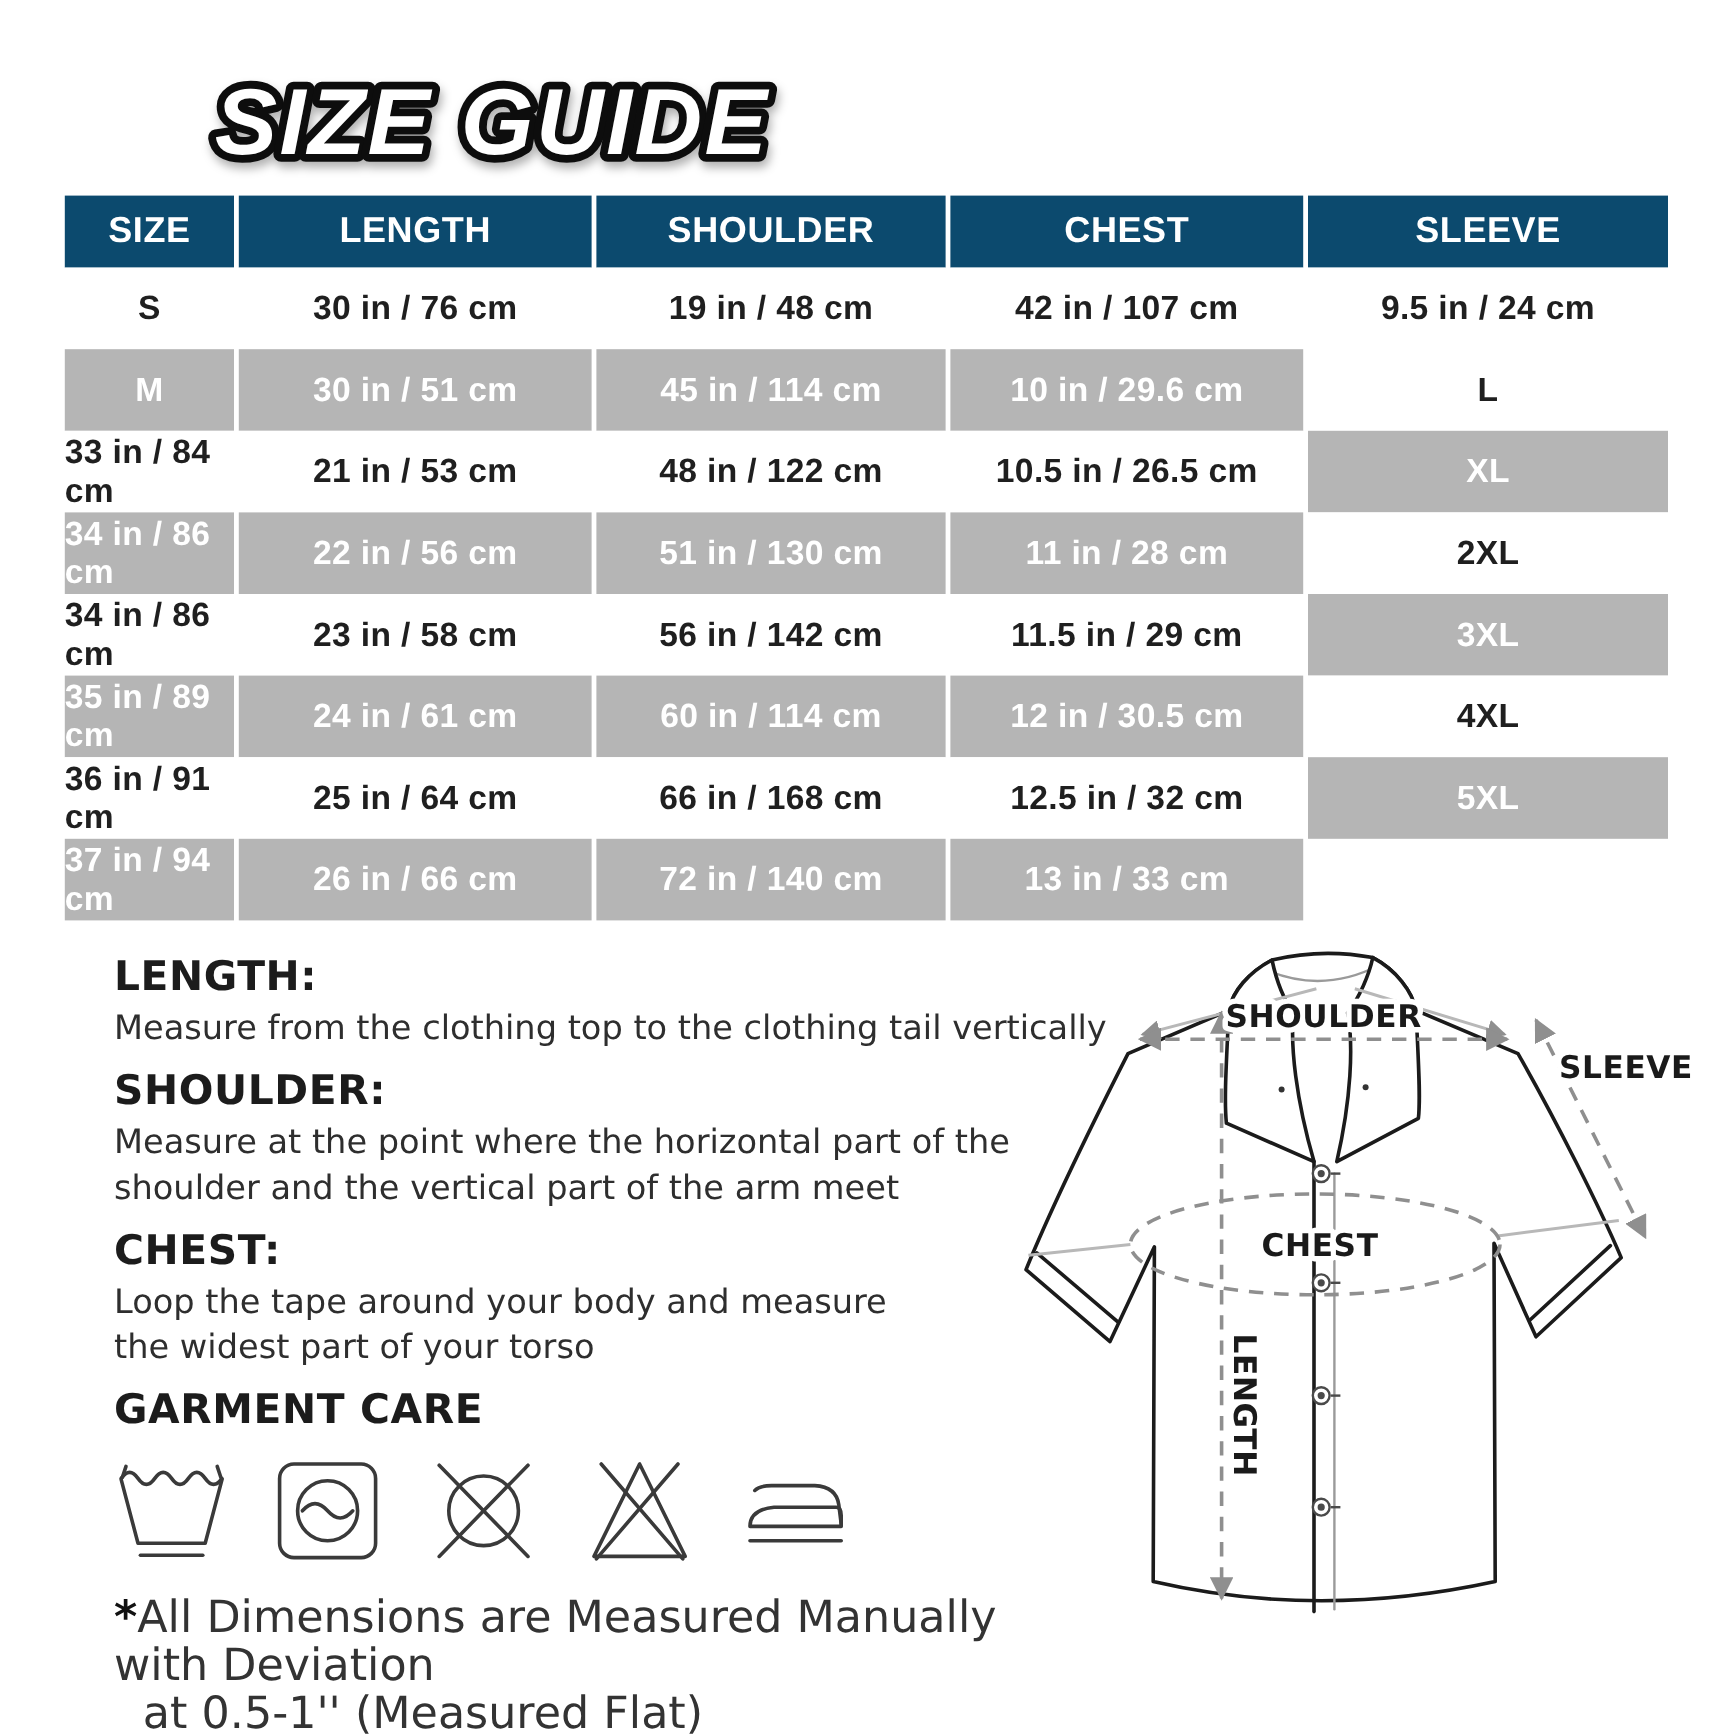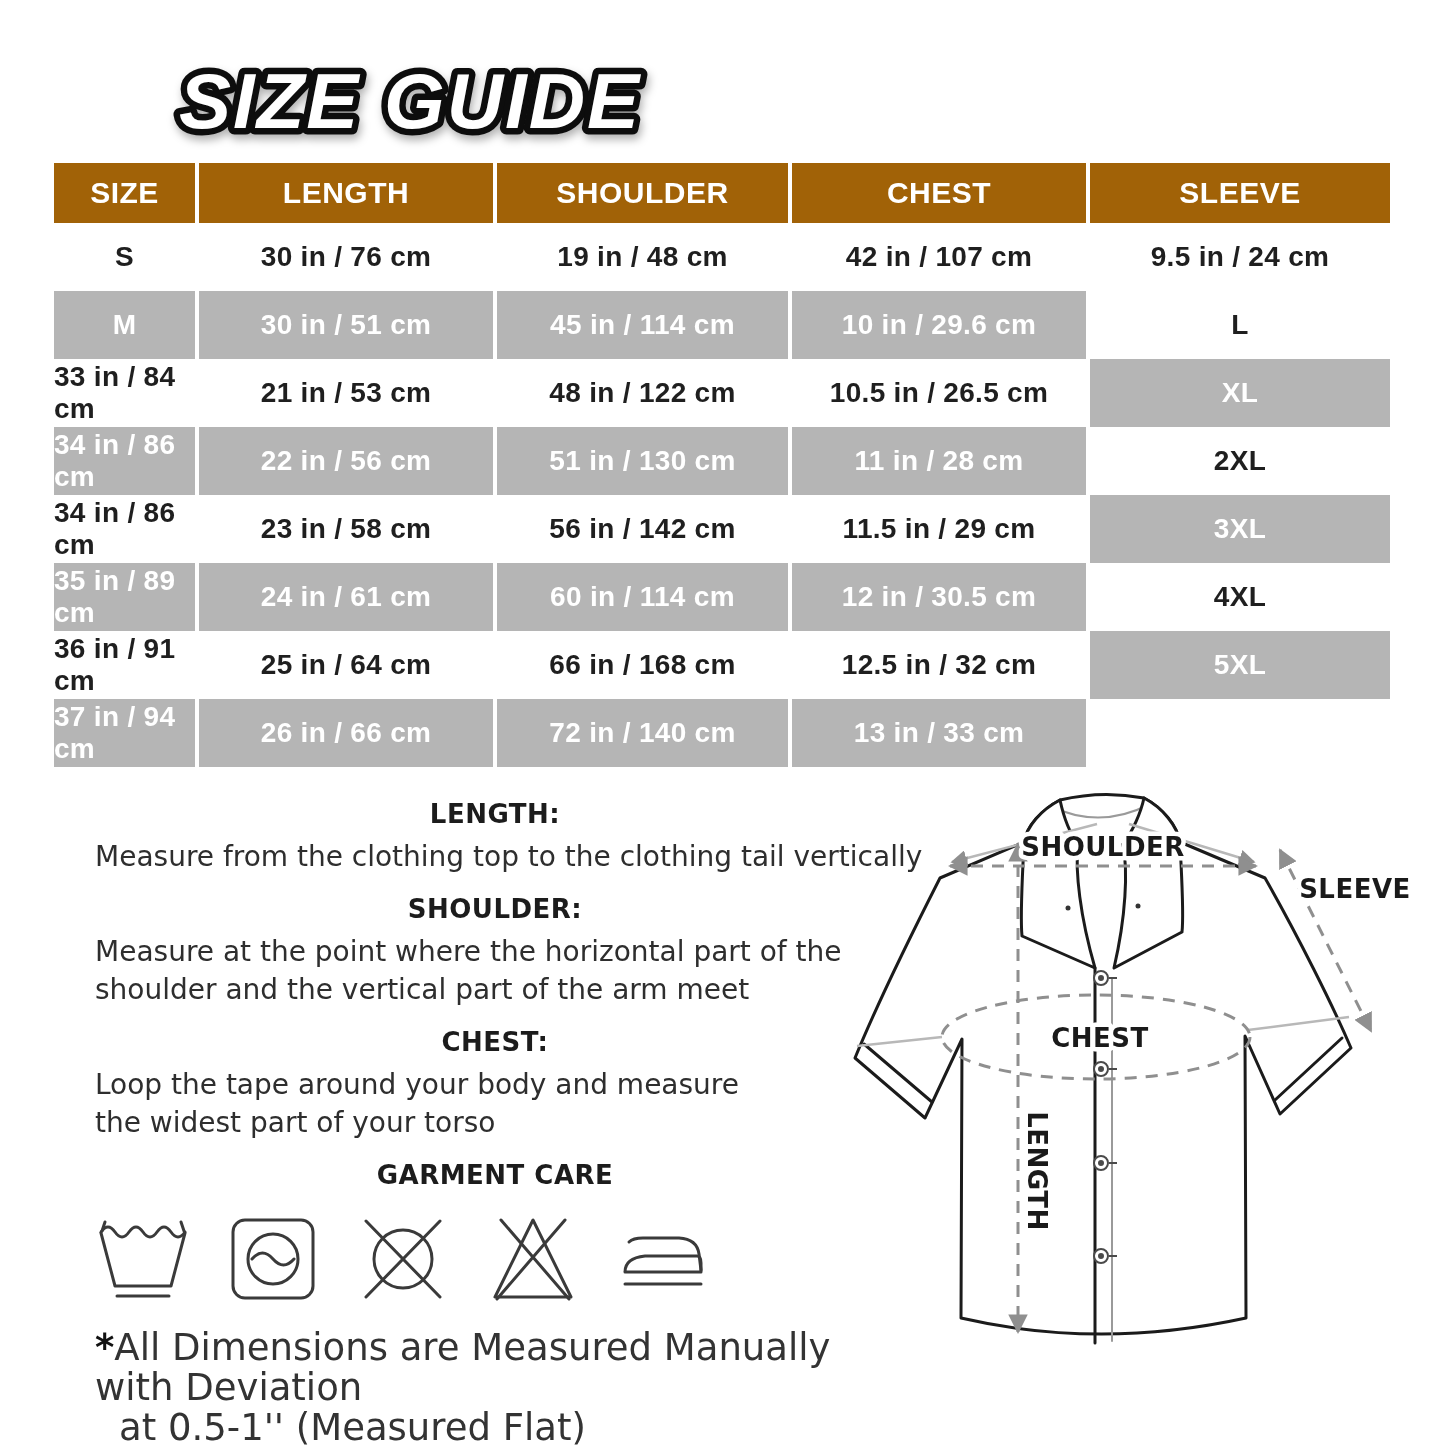--- a/index.html
+++ b/index.html
@@ -9,31 +9,31 @@
   
   .title-wrap{position:absolute;top:40px;left:0;width:1276px;display:flex;}
   .title-wrap svg{filter:drop-shadow(2px 5px 4px rgba(0,0,0,0.30));}
   .title-txt{font-family:"Liberation Sans", sans-serif;font-weight:bold;font-style:italic;
              font-size:78px;letter-spacing:2px;}
 
   
   .size-table{position:absolute;left:54px;top:163px;width:1336px;
               display:grid;grid-template-columns:141px 294px 291px 294px 300px;
               column-gap:4px;row-gap:0;}
-  .hcell{background:#a16207;color:#fff;height:60px;display:flex;align-items:center;justify-content:center;
+  .hcell{background:#0c4a6e;color:#fff;height:60px;display:flex;align-items:center;justify-content:center;
          font-weight:bold;font-size:30px;letter-spacing:0.5px;}
   .cell{height:68px;display:flex;align-items:center;justify-content:center;
         font-weight:bold;font-size:28px;letter-spacing:0.3px;}
   .row-w{background:#ffffff;color:#1f1f1f;}
   .row-g{background:#b5b5b5;color:#ffffff;}
 
   
   .info{position:absolute;left:95px;top:795px;width:800px;}
-  .info h3{margin:14px 0 0 0;font-size:26px;line-height:38px;font-weight:bold;
-           color:#1c1c1c;letter-spacing:0.5px;font-family:"DejaVu Sans", sans-serif;text-align:center;}
+  .info h3{margin:14px 0 0 0;font-size:34px;line-height:38px;font-weight:bold;
+           color:#1c1c1c;letter-spacing:0.5px;font-family:"DejaVu Sans", sans-serif;}
   .info h3:first-child{margin-top:0;}
   .info p{margin:5px 0 0 0;font-size:28px;line-height:38px;color:#2e2e2e;
           font-family:"DejaVu Sans", sans-serif;white-space:pre-line;}
   .info p.oneline{white-space:nowrap;}
   .care-icons{display:flex;align-items:flex-end;gap:38px;margin:16px 0 0 2px;}
   .care-icons svg{display:block;}
   .footnote{margin-top:22px;font-size:37px;line-height:40px;color:#333;
             font-family:"DejaVu Sans", sans-serif;}
   .footnote .star{font-weight:bold;color:#111;}
   .footnote .l2{padding-left:24px;display:block;}

